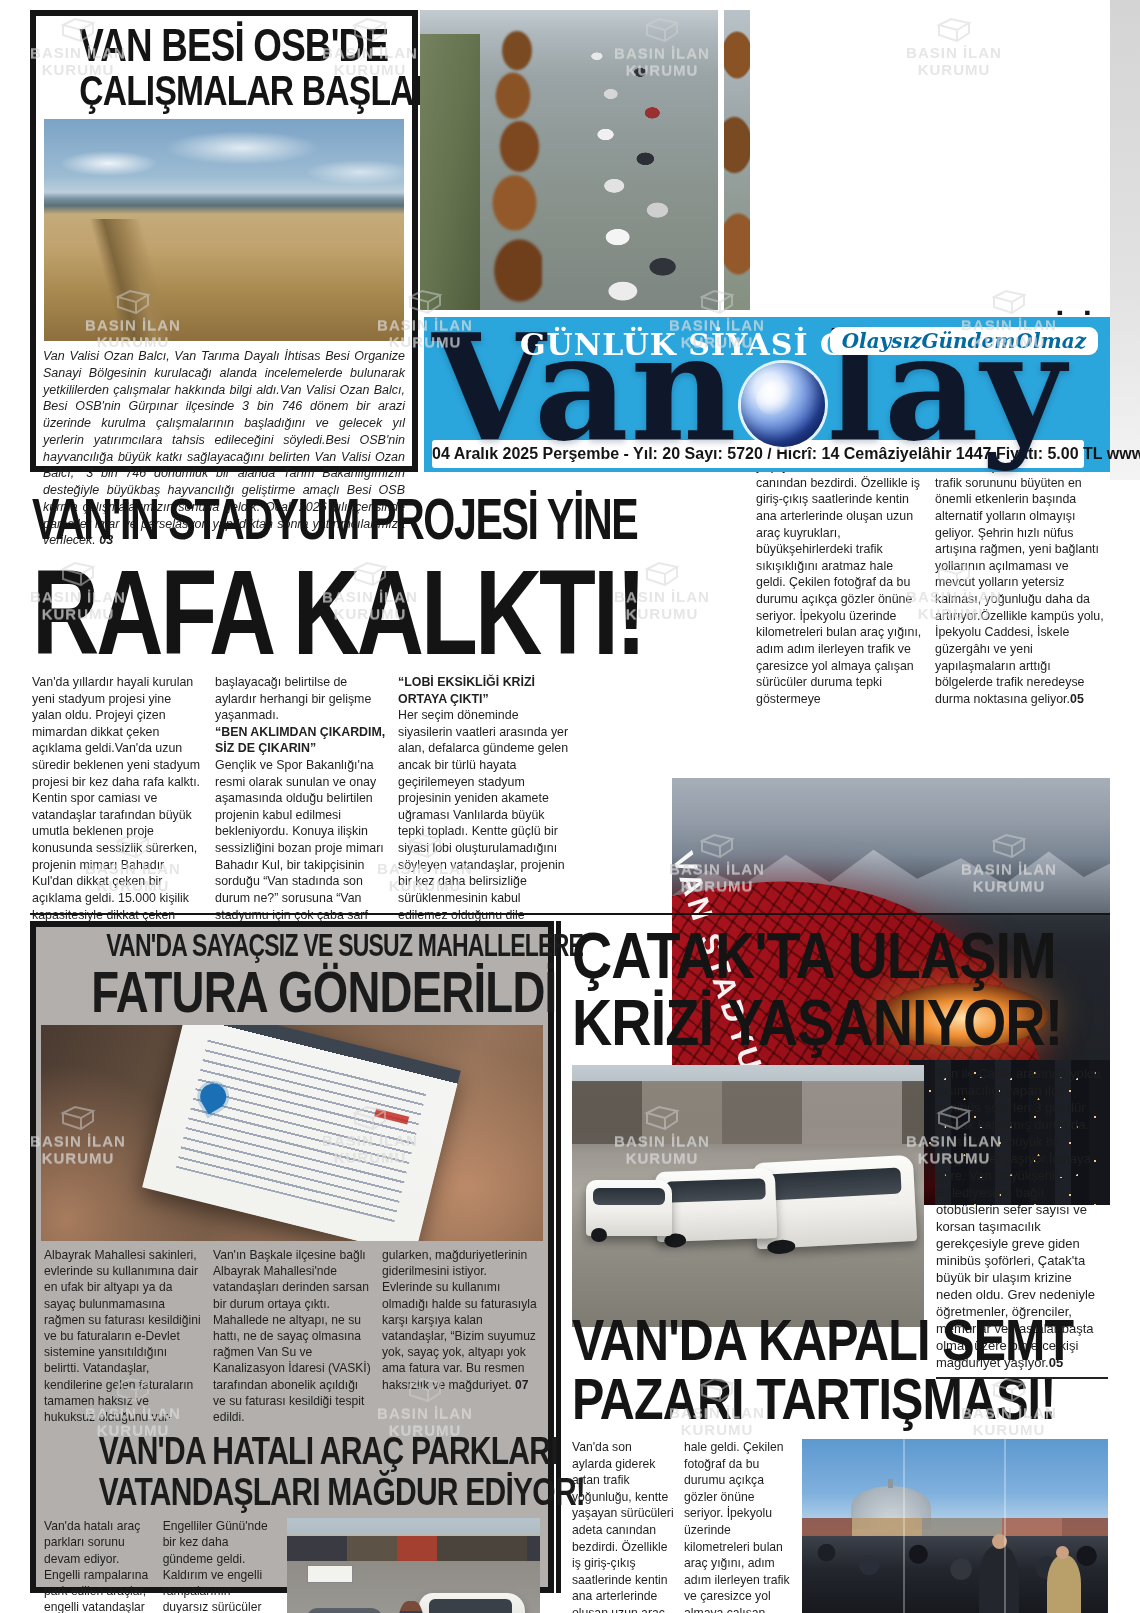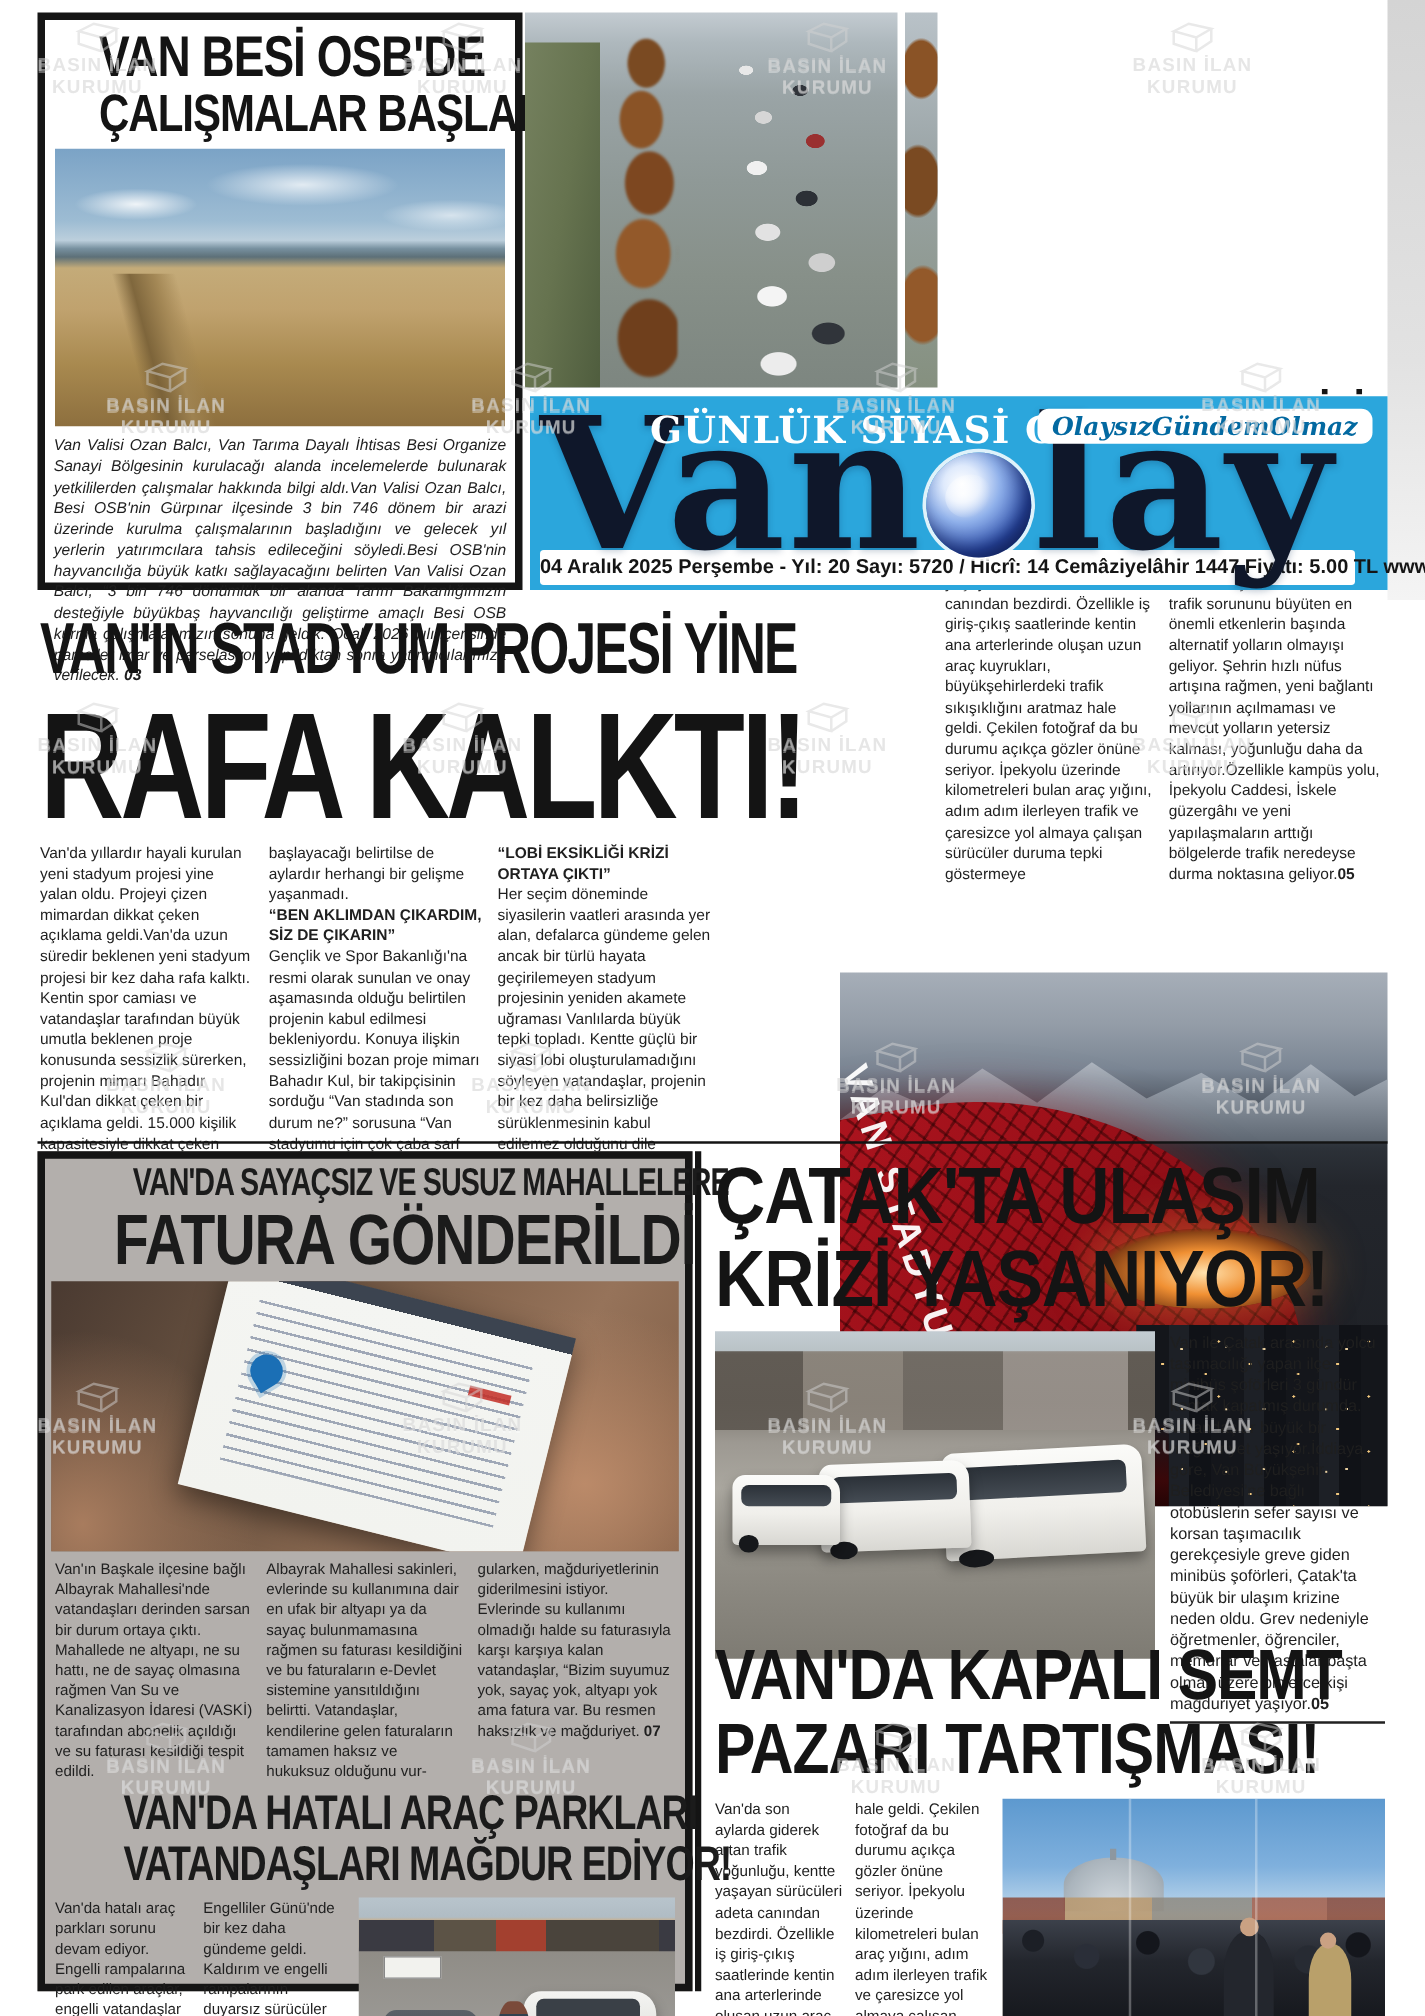--- a/index.html
+++ b/index.html
@@ -259,22 +259,22 @@
 
     <div class="photo invoice-photo" style="width:502px; height:216px; margin:3px auto 0 auto;">
       <div class="inv-paper">
         <div class="inv-lines"></div>
         <div class="inv-drop"></div>
         <div class="inv-red"></div>
       </div>
     </div>
 
     <div class="cols" style="gap:11px; margin-top:6px; padding:0 3px;">
+      <p class="body-txt" style="width:160px; font-size:12.1px;">Albayrak Mahallesi sakinleri, evlerinde su kullanımına dair en ufak bir altyapı ya da sayaç bulunmamasına rağmen su faturası kesildiğini ve bu faturaların e-Devlet sistemine yansıtıldığını belirtti. Vatandaşlar, kendilerine gelen faturaların tamamen haksız ve hukuksuz olduğunu vur-</p>
       <p class="body-txt" style="width:160px; font-size:12.1px;">Van'ın Başkale ilçesine bağlı Albayrak Mahallesi'nde vatandaşları derinden sarsan bir durum ortaya çıktı. Mahallede ne altyapı, ne su hattı, ne de sayaç olmasına rağmen Van Su ve Kanalizasyon İdaresi (VASKİ) tarafından abonelik açıldığı ve su faturası kesildiği tespit edildi.</p>
-      <p class="body-txt" style="width:160px; font-size:12.1px;">Albayrak Mahallesi sakinleri, evlerinde su kullanımına dair en ufak bir altyapı ya da sayaç bulunmamasına rağmen su faturası kesildiğini ve bu faturaların e-Devlet sistemine yansıtıldığını belirtti. Vatandaşlar, kendilerine gelen faturaların tamamen haksız ve hukuksuz olduğunu vur-</p>
       <p class="body-txt" style="width:160px; font-size:12.1px;">
         <span>gularken, mağduriyetlerinin giderilmesini istiyor. Evlerinde su kullanımı olmadığı halde su faturasıyla karşı karşıya kalan vatandaşlar, “Bizim suyumuz yok, sayaç yok, altyapı yok ama fatura var. Bu resmen haksızlık ve mağduriyet. </span><b class="pgref">07</b>
       </p>
     </div>
 
     <div class="hlline hl-center" style="font-size:39px; transform:scaleX(0.77); height:41px; margin-top:6px; color:#1b1b1b;">VAN'DA HATALI ARAÇ PARKLARI</div>
     <div class="hlline hl-center" style="font-size:39px; transform:scaleX(0.77); height:43px; color:#1b1b1b;">VATANDAŞLARI MAĞDUR EDİYOR!</div>
 
     <div class="cols" style="gap:8px; margin-top:3px; padding:0 3px;">
       <p class="body-txt" style="width:112px; font-size:12.1px;">Van'da hatalı araç parkları sorunu devam ediyor. Engelli rampalarına park edilen araçlar, engelli vatandaşlar başta olmak üzere bebek arabalı anneler, yaşlılar ve vatandaşların geçişini engelliyor. Van'da yıllardır çözülemeyen hatalı park sorunu, 3 Aralık Dünya</p>

